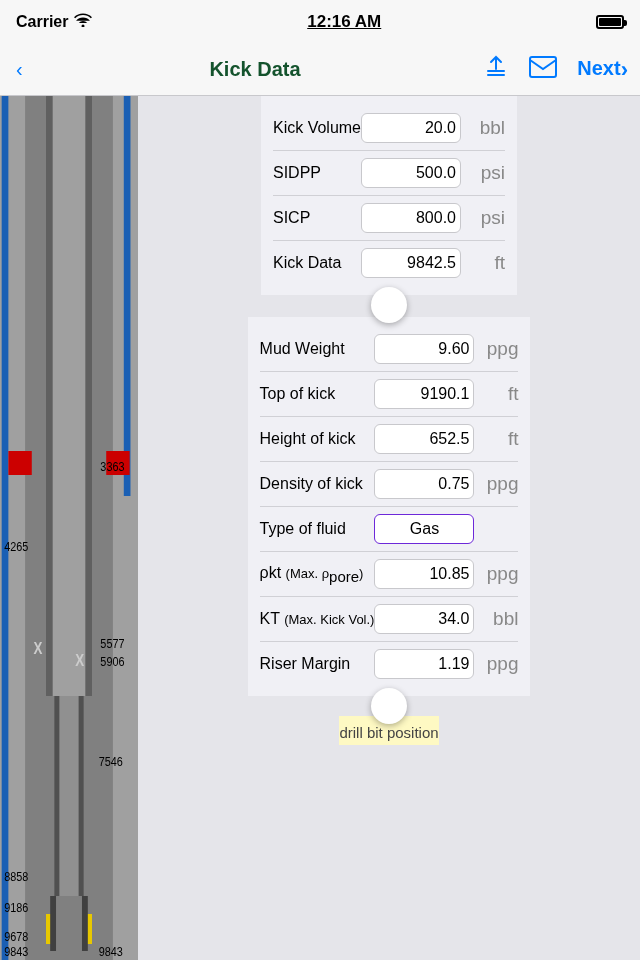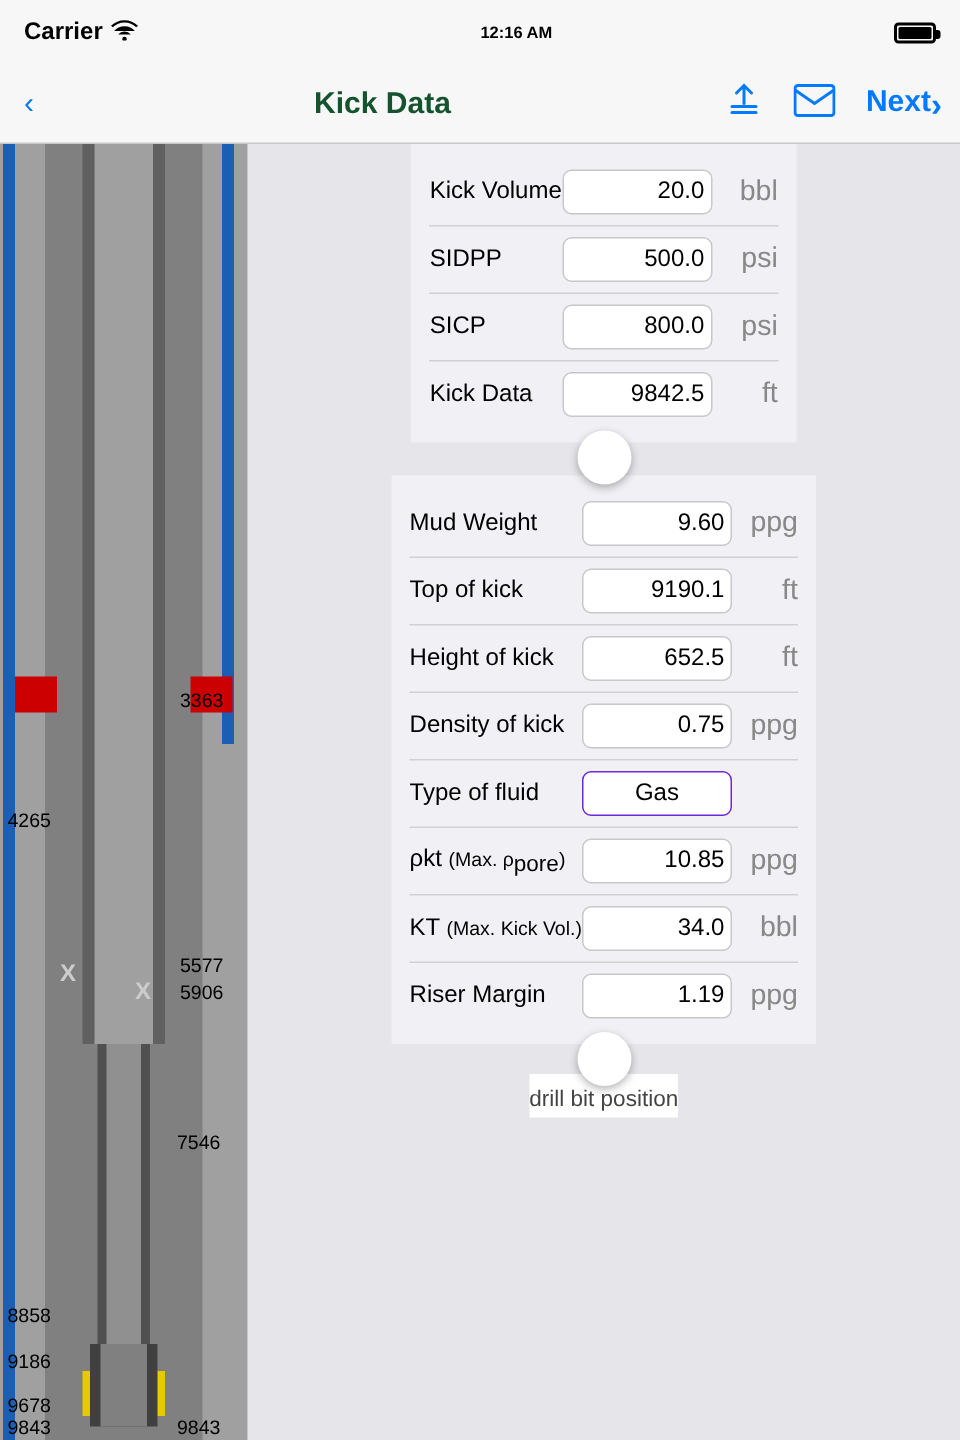--- a/index.html
+++ b/index.html
@@ -17,21 +17,21 @@
       height: 44px;
       background: #f7f7f7;
       display: flex;
       align-items: center;
       justify-content: space-between;
       padding: 0 16px;
       font-size: 16px;
       font-weight: 600;
     }
     .status-left { display: flex; align-items: center; gap: 6px; }
-    .status-center { font-size: 11px; font-weight: 600; }
+    .status-center { font-size: 17px; font-weight: 600; text-decoration: underline; }
     .status-right { display: flex; align-items: center; gap: 4px; }
     .battery-icon {
       width: 28px; height: 14px;
       border: 2px solid #000;
       border-radius: 3px;
       position: relative;
       display: inline-block;
     }
     .battery-icon::after {
       content: '';
@@ -92,21 +92,21 @@
 
     
     .main {
       display: flex;
       height: calc(960px - 44px - 52px);
       position: relative;
     }
 
     
     .drill-panel {
-      width: 165px;
+      width: 138px;
       background: #b0b0b0;
       position: relative;
       overflow: hidden;
       flex-shrink: 0;
     }
 
     
     .drill-svg {
       width: 100%;
       height: 100%;
@@ -194,21 +194,21 @@
       background: #007aff;
       margin: 0;
     }
 
     
     .bottom-label {
       text-align: center;
       padding: 8px 0 4px;
       font-size: 15px;
       color: #444;
-      background: #ffffff;
+      background: #fef9c3;
     }
 
     
     .row-input-gas {
       background: #fff;
       border: 1px solid #6d28d9;
       border-radius: 6px;
       padding: 5px 8px;
       font-size: 16px;
       text-align: center;

